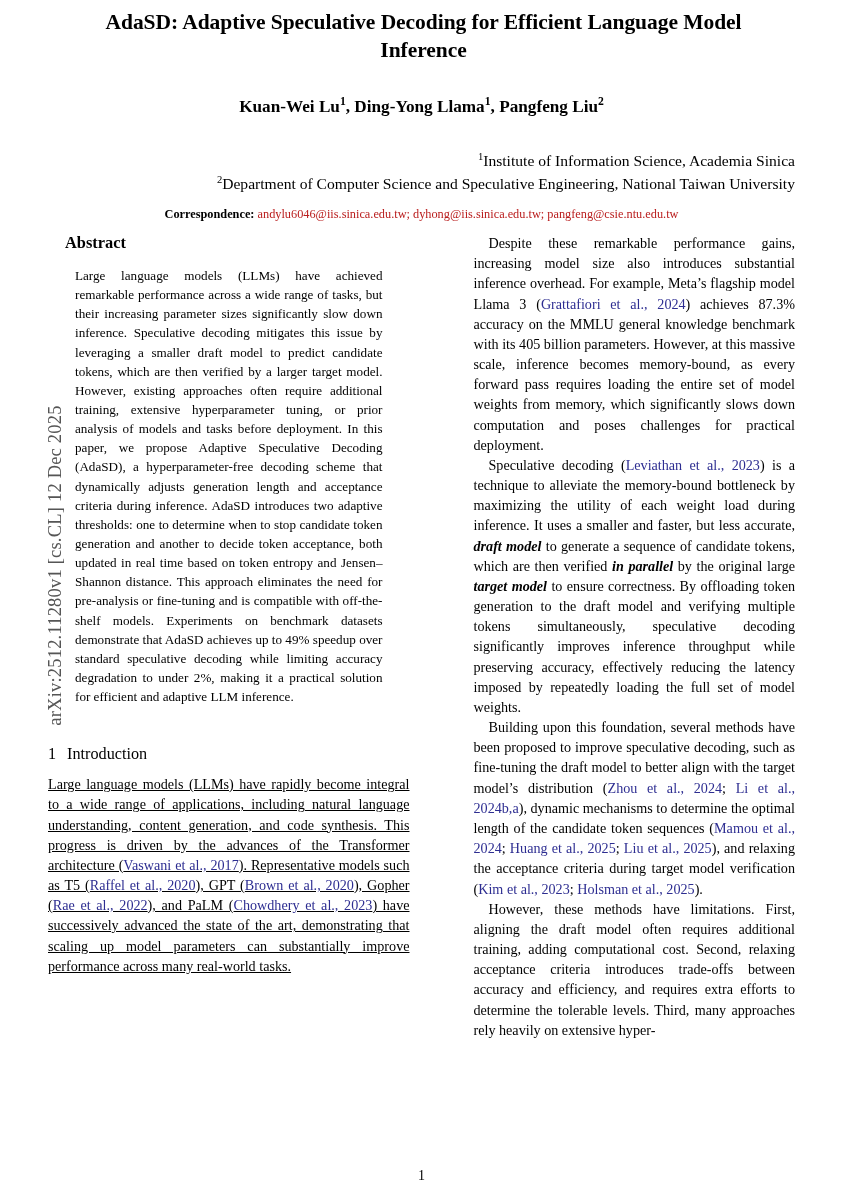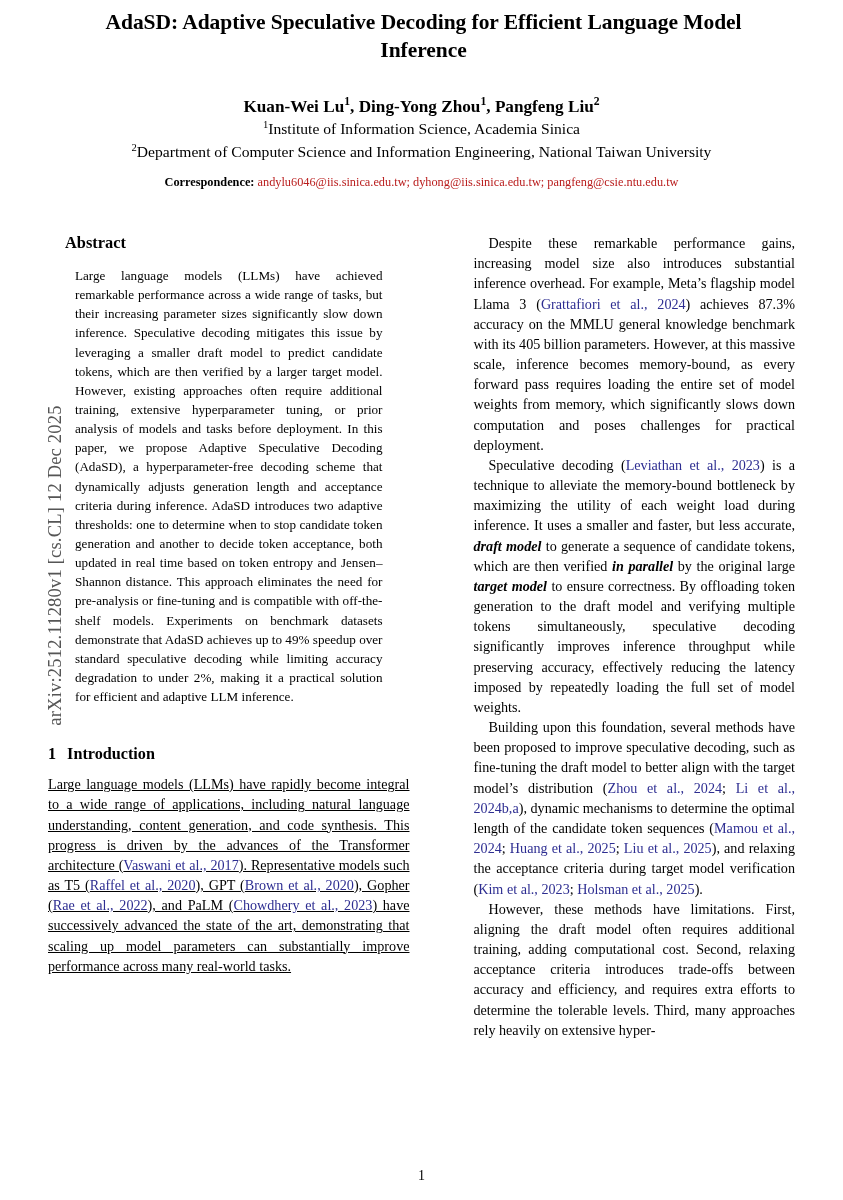--- a/index.html
+++ b/index.html
@@ -53,23 +53,24 @@
     letter-spacing: -0.05px;
   }
   #authors {
     font-size: 17.2px;
     font-weight: bold;
     text-align: center;
     margin-top: 32px;
     line-height: 1.3;
   }
   #affiliations {
-    text-align: center;
+    text-align: right;
     font-size: 15.6px;
     line-height: 1.45;
+    margin-top: 32px;
   }
   .affil-line { display: block; }
   #correspondence {
     text-align: center;
     font-size: 12.3px;
     margin-top: 11px;
   }
   #correspondence .corr-label { font-weight: bold; }
   #correspondence .corr-emails { color: #b91c1c; }
 
@@ -98,21 +99,21 @@
     line-height: 1.455;
     text-align: justify;
     text-justify: inter-word;
     hyphens: manual;
     margin: 10px;
   }
 
   
   .section-head {
     font-size: 16.2px;
-    font-weight: bold;
+    font-weight: normal;
     margin: 39px 0 10px 0;
   }
   .section-head .secnum { margin-right: 11px; }
 
   
   p.body {
     font-size: 14.15px;
     line-height: 1.425;
     text-align: justify;
     text-justify: inter-word;
@@ -139,26 +140,26 @@
 </head>
 <body>
 
 <div id="arxiv-stamp">arXiv:2512.11280v1  [cs.CL]  12 Dec 2025</div>
 
 <div id="page">
 
   <div id="title">AdaSD: Adaptive Speculative Decoding for Efficient Language Model Inference</div>
 
   <div id="authors">
-    <span><span>Kuan-Wei Lu</span><sup>1</sup></span><span>, </span><span><span>Ding-Yong Zhou</span><sup>1</sup></span><span>, </span><span><span>Pangfeng Liu</span><sup>2</sup></span>
+    <span><span>Kuan-Wei Lu</span><sup>1</sup></span><span>, </span><span><span>Ding-Yong Llama</span><sup>1</sup></span><span>, </span><span><span>Pangfeng Liu</span><sup>2</sup></span>
   </div>
 
   <div id="affiliations">
     <span class="affil-line"><sup>1</sup><span>Institute of Information Science, Academia Sinica</span></span>
-    <span class="affil-line"><sup>2</sup><span>Department of Computer Science and Information Engineering, National Taiwan University</span></span>
+    <span class="affil-line"><sup>2</sup><span>Department of Computer Science and Speculative Engineering, National Taiwan University</span></span>
   </div>
 
   <div id="correspondence">
     <span class="corr-label">Correspondence:</span>
     <span class="corr-emails">andylu6046@iis.sinica.edu.tw; dyhong@iis.sinica.edu.tw; pangfeng@csie.ntu.edu.tw</span>
   </div>
 
 </div>
 
 <div id="columns">

